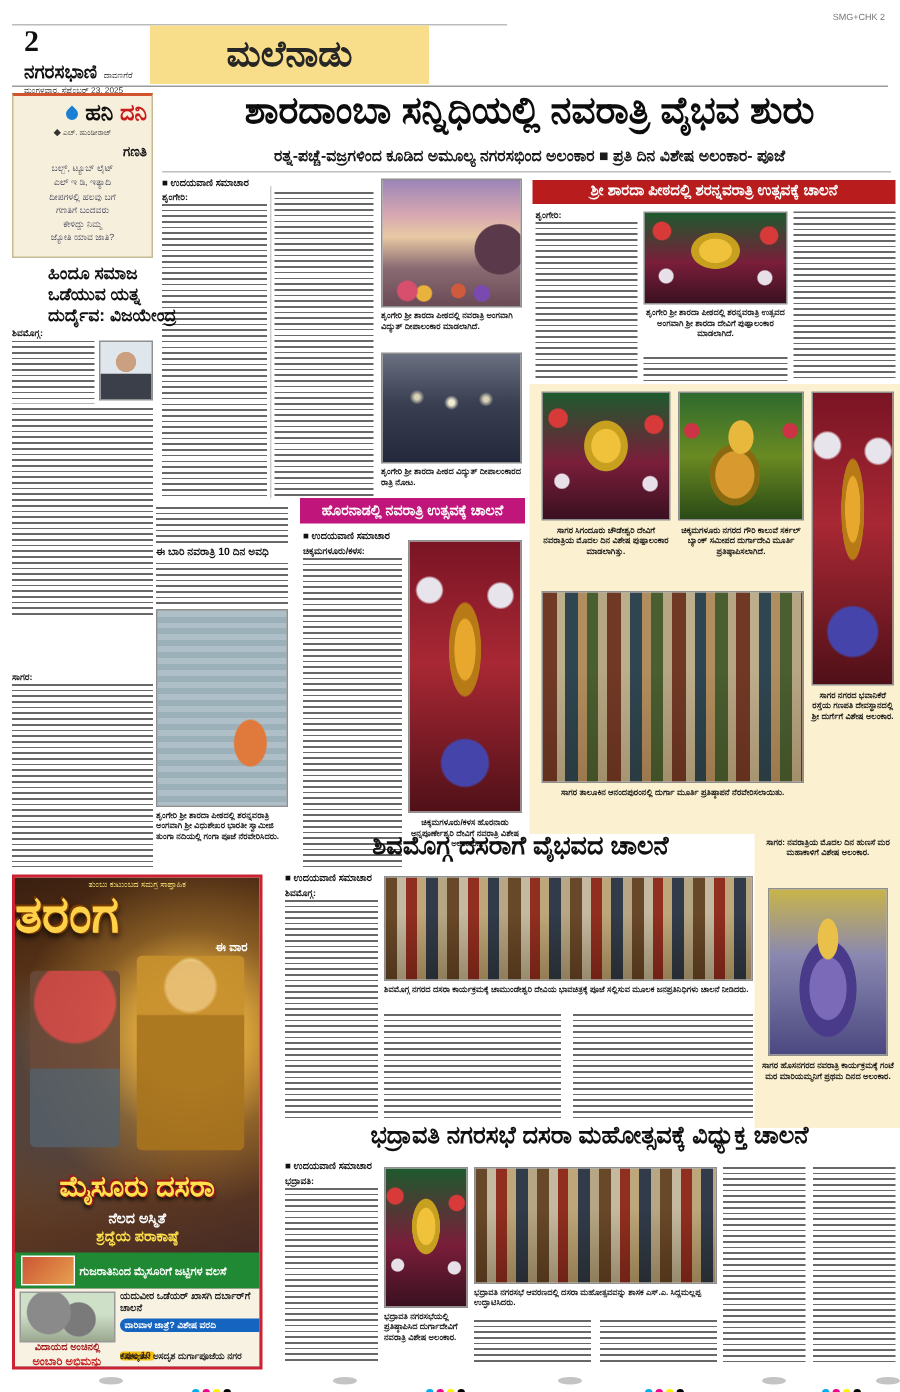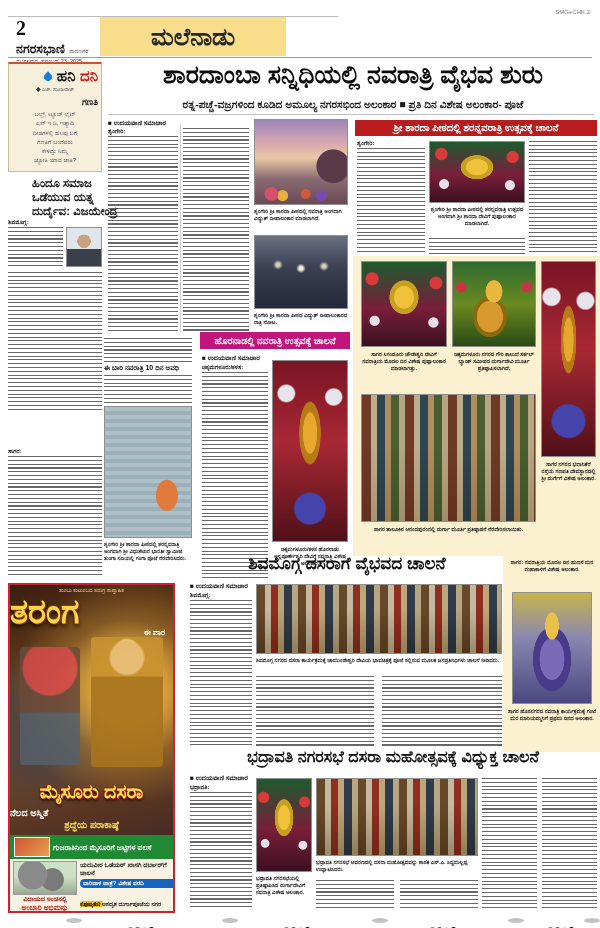--- a/index.html
+++ b/index.html
@@ -203,25 +203,25 @@
 
     <div style="position:absolute;left:10px;top:62px;width:60px;height:118px;background:
          radial-gradient(circle at 50% 18%, #d84a4a 0 26%, transparent 28%),
          linear-gradient(180deg,#6a4a3a 0 55%,#55606a 56% 100%);border-radius:4px;opacity:.85;"></div>
     <div style="position:absolute;right:10px;top:52px;width:72px;height:130px;background:
          radial-gradient(circle at 50% 16%, #e8c078 0 14%, transparent 16%),
          radial-gradient(circle at 50% 10%, #f0d890 0 8%, transparent 10%),
          linear-gradient(180deg,#c8922e 0 30%,#a8741e 31% 100%);border-radius:4px;opacity:.9;"></div>
     <div style="position:absolute;left:0;top:196px;width:100%;text-align:center;font-weight:800;font-size:19px;color:#ffe14d;
          text-shadow:1px 1px 0 #a01818,-1px -1px 0 #a01818,0 2px 3px #000;">ಮೈಸೂರು ದಸರಾ</div>
-    <div style="position:absolute;left:0;top:222px;width:100%;font-weight:bold;font-size:9.5px;color:#fff;">ನೆಲದ ಅಸ್ಮಿತೆ</div>
+    <div style="position:absolute;left:0;top:222px;width:100%;text-align:center;font-weight:bold;font-size:9.5px;color:#fff;">ನೆಲದ ಅಸ್ಮಿತೆ</div>
     <div style="position:absolute;left:0;top:234px;width:100%;text-align:center;font-weight:bold;font-size:9.5px;color:#ffe14d;">ಶ್ರದ್ಧೆಯ ಪರಾಕಾಷ್ಠೆ</div>
     <div style="position:absolute;left:0;top:250px;width:100%;height:24px;background:#1f8a33;display:flex;align-items:center;">
       <div style="width:34px;height:18px;margin-left:4px;background:linear-gradient(135deg,#cc5533,#e8a050);border:1px solid #fff;"></div>
-      <div style="flex:1;font-weight:bold;font-size:7.5px;color:#fff;padding:0 3px;line-height:1.2;">ಗುಜರಾತಿನಿಂದ ಮೈಸೂರಿಗೆ ಜಟ್ಟಿಗಳ ವಲಸೆ</div>
+      <div style="flex:1;font-weight:bold;font-size:7.5px;color:#fff;padding:0 3px;line-height:1.2;font-family:Liberation Serif, serif;">ಗುಜರಾತಿನಿಂದ ಮೈಸೂರಿಗೆ ಜಟ್ಟಿಗಳ ವಲಸೆ</div>
     </div>
     <div style="position:absolute;left:0;top:274px;width:100%;height:52px;background:#f7f2e2;">
       <div style="position:absolute;left:3px;top:2px;width:62px;height:32px;background:
            radial-gradient(circle at 30% 40%, #8a8a8a 0 30%, transparent 32%),
            radial-gradient(circle at 62% 55%, #7a7a7a 0 26%, transparent 28%),
            linear-gradient(180deg,#cfe0c8 0 45%,#9aa890 100%);border:1px solid #999;"></div>
       <div style="position:absolute;left:2px;top:36px;width:66px;text-align:center;font-weight:800;font-size:6.5px;color:#a01818;line-height:1.25;">
         <span>ವಿದಾಯದ ಅಂಚಿನಲ್ಲಿ</span><br>
         <span style="color:#c42020;font-size:7.5px;">ಅಂಬಾರಿ ಅಭಿಮನ್ಯು</span>
       </div>

